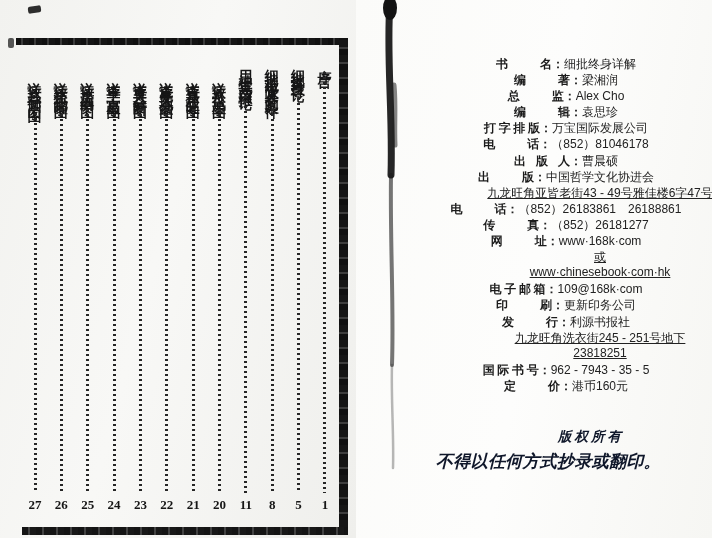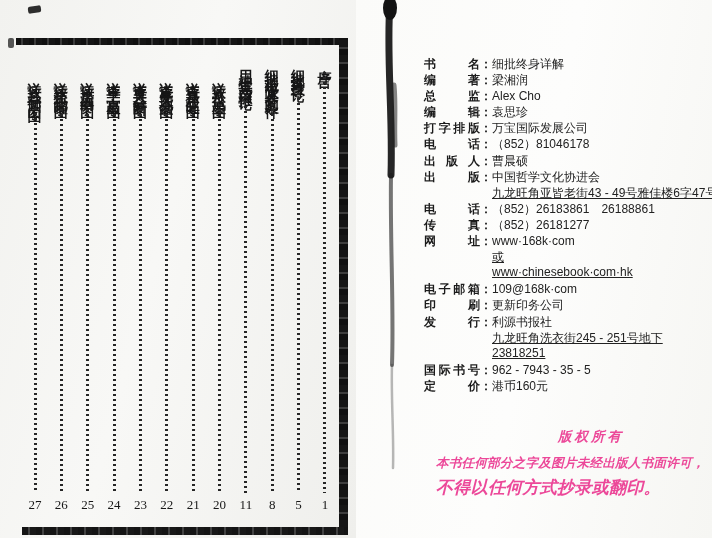--- a/index.html
+++ b/index.html
@@ -39,46 +39,46 @@
     font-size:14px;font-weight:700;letter-spacing:4px;line-height:20px;
     color:#161616;white-space:nowrap;
   }
   .toc-col.low .toc-title{margin-top:12px;}
   .toc-leader{
     flex:1 1 auto;width:3px;margin:6px 0 4px;
     background-image:repeating-linear-gradient(to bottom,#262626 0 2px,transparent 2px 5px);
   }
   .toc-page{
     height:16px;font-family:"Liberation Serif",serif;
-    font-size:13px;font-weight:400;color:#161616;
+    font-size:13px;font-weight:700;color:#161616;
   }
   
   .spine{position:absolute;left:350px;top:0;width:70px;height:475px;}
   
   .right-page{
     position:absolute;left:356px;top:0;width:356px;height:538px;
     background:linear-gradient(100deg,#fbfbf9 0%,#fdfdfc 50%,#f6f6f3 100%);
   }
   .info{
     position:absolute;left:424px;top:56px;width:284px;
     font-size:12px;color:#222;
   }
-  .info .row{display:flex;align-items:baseline;height:16.1px;white-space:nowrap;}
+  .info .row{display:flex;align-items:baseline;height:16.1px;white-space:nowrap;justify-content:center;}
   .info .lbl{
     display:inline-block;width:56px;
     text-align:justify;text-align-last:justify;
     font-weight:600;color:#1b1b1b;flex:0 0 56px;
   }
   .info .colon{flex:0 0 12px;font-weight:600;}
   .info .val{white-space:nowrap;}
   .info .row.cont{padding-left:68px;text-decoration:underline;}
   .copyright{
     position:absolute;left:436px;top:428px;width:276px;
     font-family:"Liberation Serif",serif;font-style:italic;font-weight:700;
-    color:#ec4899;
+    color:#0f172a;
   }
   .copyright .head{margin-left:122px;font-size:13.5px;letter-spacing:3px;}
   .copyright .l1{margin-top:9px;font-size:12.5px;letter-spacing:.3px;white-space:nowrap;}
   .copyright .l2{margin-top:4px;font-size:17px;letter-spacing:.3px;white-space:nowrap;}
 </style>
 </head>
 <body>
 
 <div class="left-page">
   <div class="speck a"></div>
@@ -254,15 +254,14 @@
   </div>
   <div class="row">
     <span class="lbl">定价</span>
       <span class="colon">：</span>
       <span class="val">港币160元</span>
   </div>
 </div>
 
 <div class="copyright">
   <div class="head">版权所有</div>
-  <div class="l1">本书任何部分之字及图片未经出版人书面许可，</div>
   <div class="l2">不得以任何方式抄录或翻印。</div>
 </div>
 
 </body></html>

